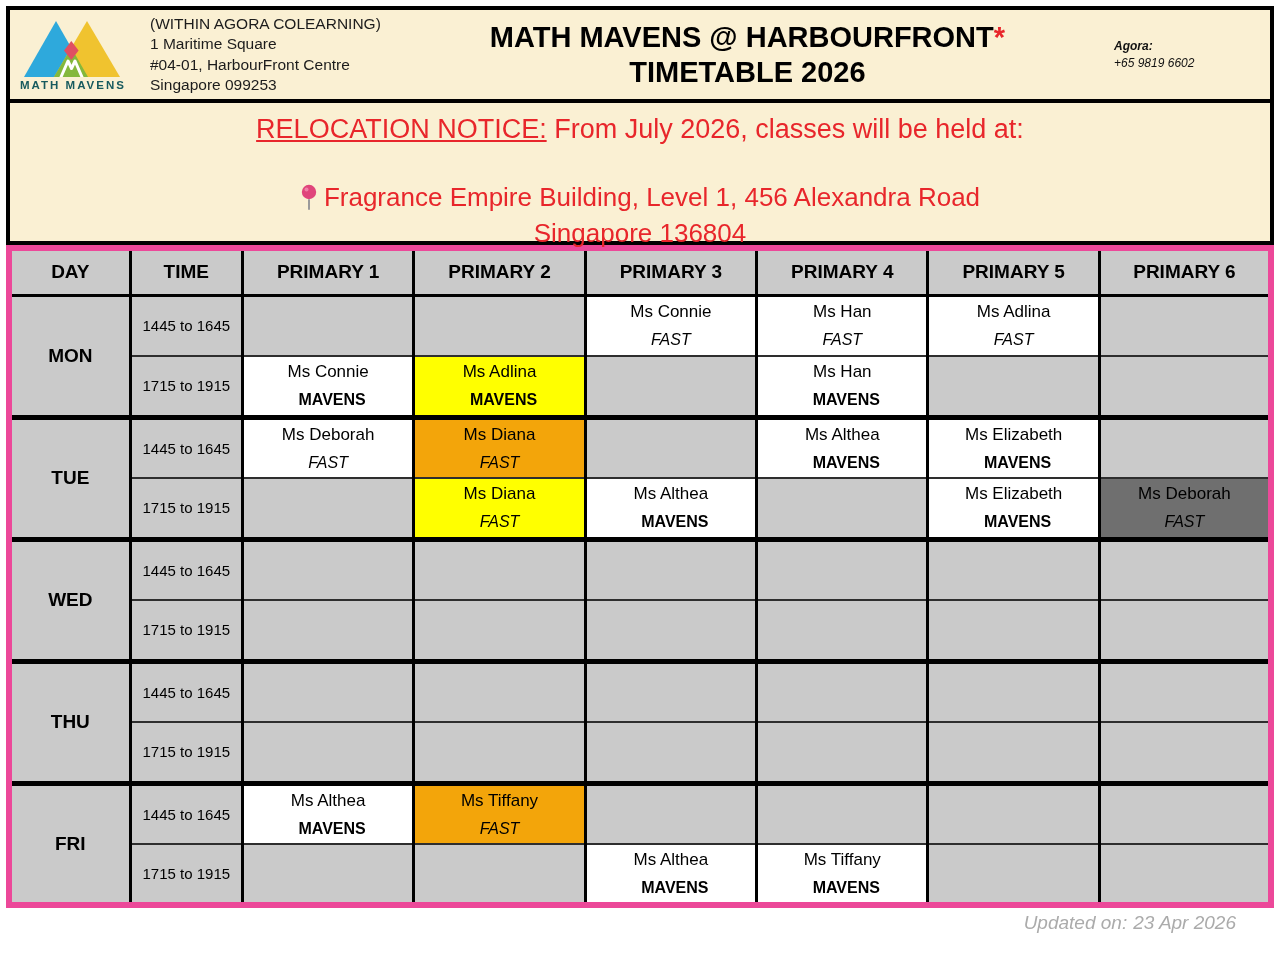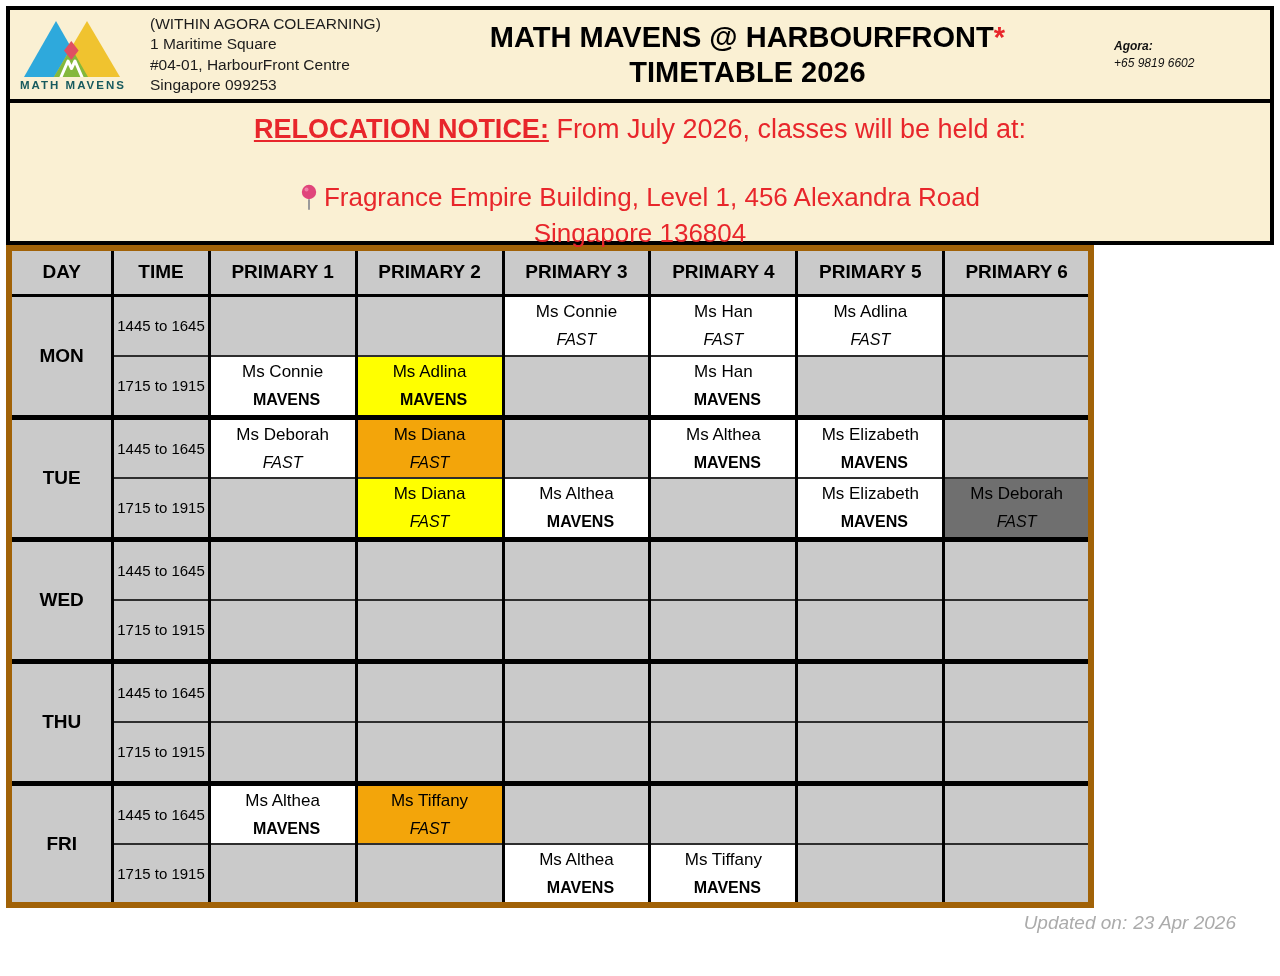--- a/index.html
+++ b/index.html
@@ -30,27 +30,27 @@
   
   .notice-box {
     border: 4px solid #000; border-top: 0;
     background: var(--cream, #FAF0D3);
     height: 142px;
     text-align: center;
     color: var(--accent-red, #E8262B);
     padding-top: 11px;
   }
   .notice-line1 { font-size: 27px; }
-  .notice-heading { font-weight: bold; text-decoration: underline; margin-top: 27px; }
+  .notice-heading { font-weight: normal; text-decoration: underline; margin-top: 27px; }
   .notice-line2 { font-size: 26px; margin-top: 37px; }
   .notice-line3 { font-size: 26px; margin-top: 5px; }
   .pin-icon { vertical-align: -6px; margin-right: 6px; }
 
   
-  table.timetable { width: 1088px; border-collapse: collapse; border: 6px solid #a16207; table-layout: fixed; padding-left: 37px; }
+  table.timetable { width: 1268px; border-collapse: collapse; border: 6px solid #ec4899; table-layout: fixed; padding-left: 37px; }
   .timetable th {
     background: var(--cell-gray, #CACACA);
     border: 3px solid #000;
     height: 47px; font-size: 19px; font-weight: bold; color: #000;
   }
   .timetable td { border-left: 3px solid #000; border-right: 3px solid #000; text-align: center; vertical-align: middle; color: #000; }
   tr.slot-a td { border-bottom: 2px solid #2e2e2e; height: 61px; }
   tr.slot-b td { border-bottom: 5px solid #000; height: 61px; }
   td.day-cell { font-weight: bold; font-size: 19px; background: var(--cell-gray, #CACACA); border-bottom: 5px solid #000 !important; }
   td.time-cell { font-size: 15px; background: var(--cell-gray, #CACACA); white-space: nowrap; padding: 0 1px; }

